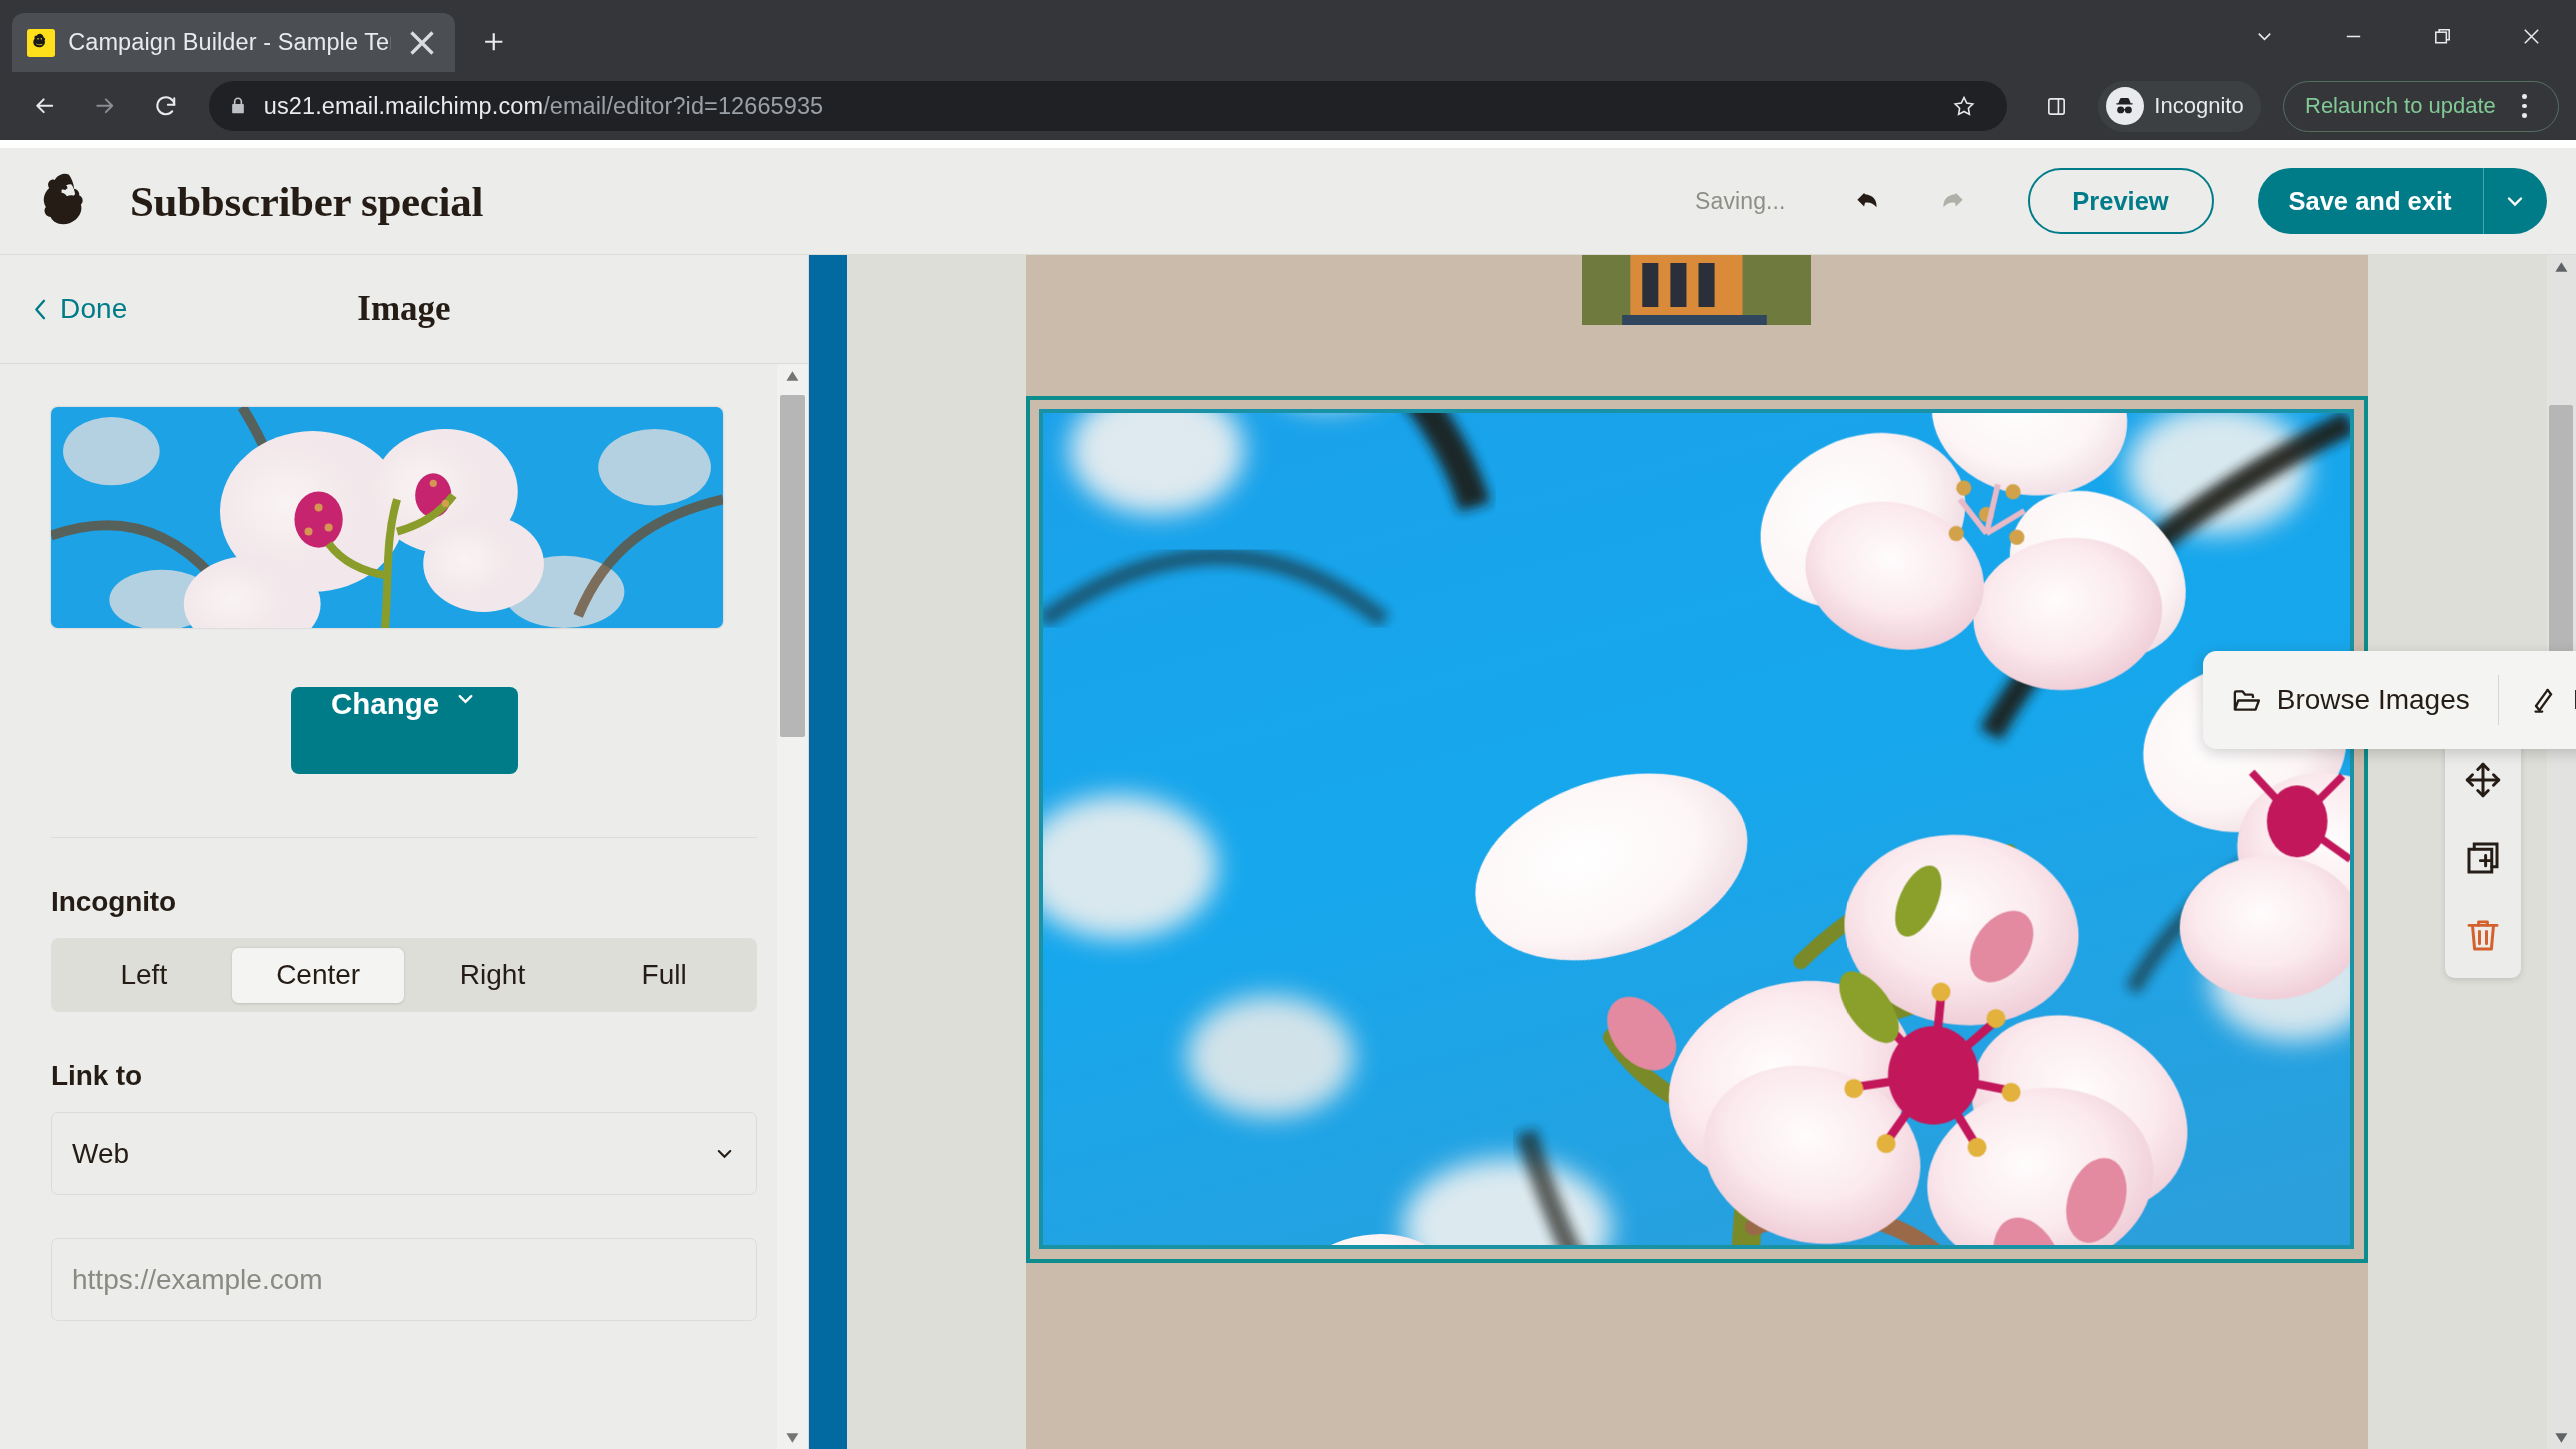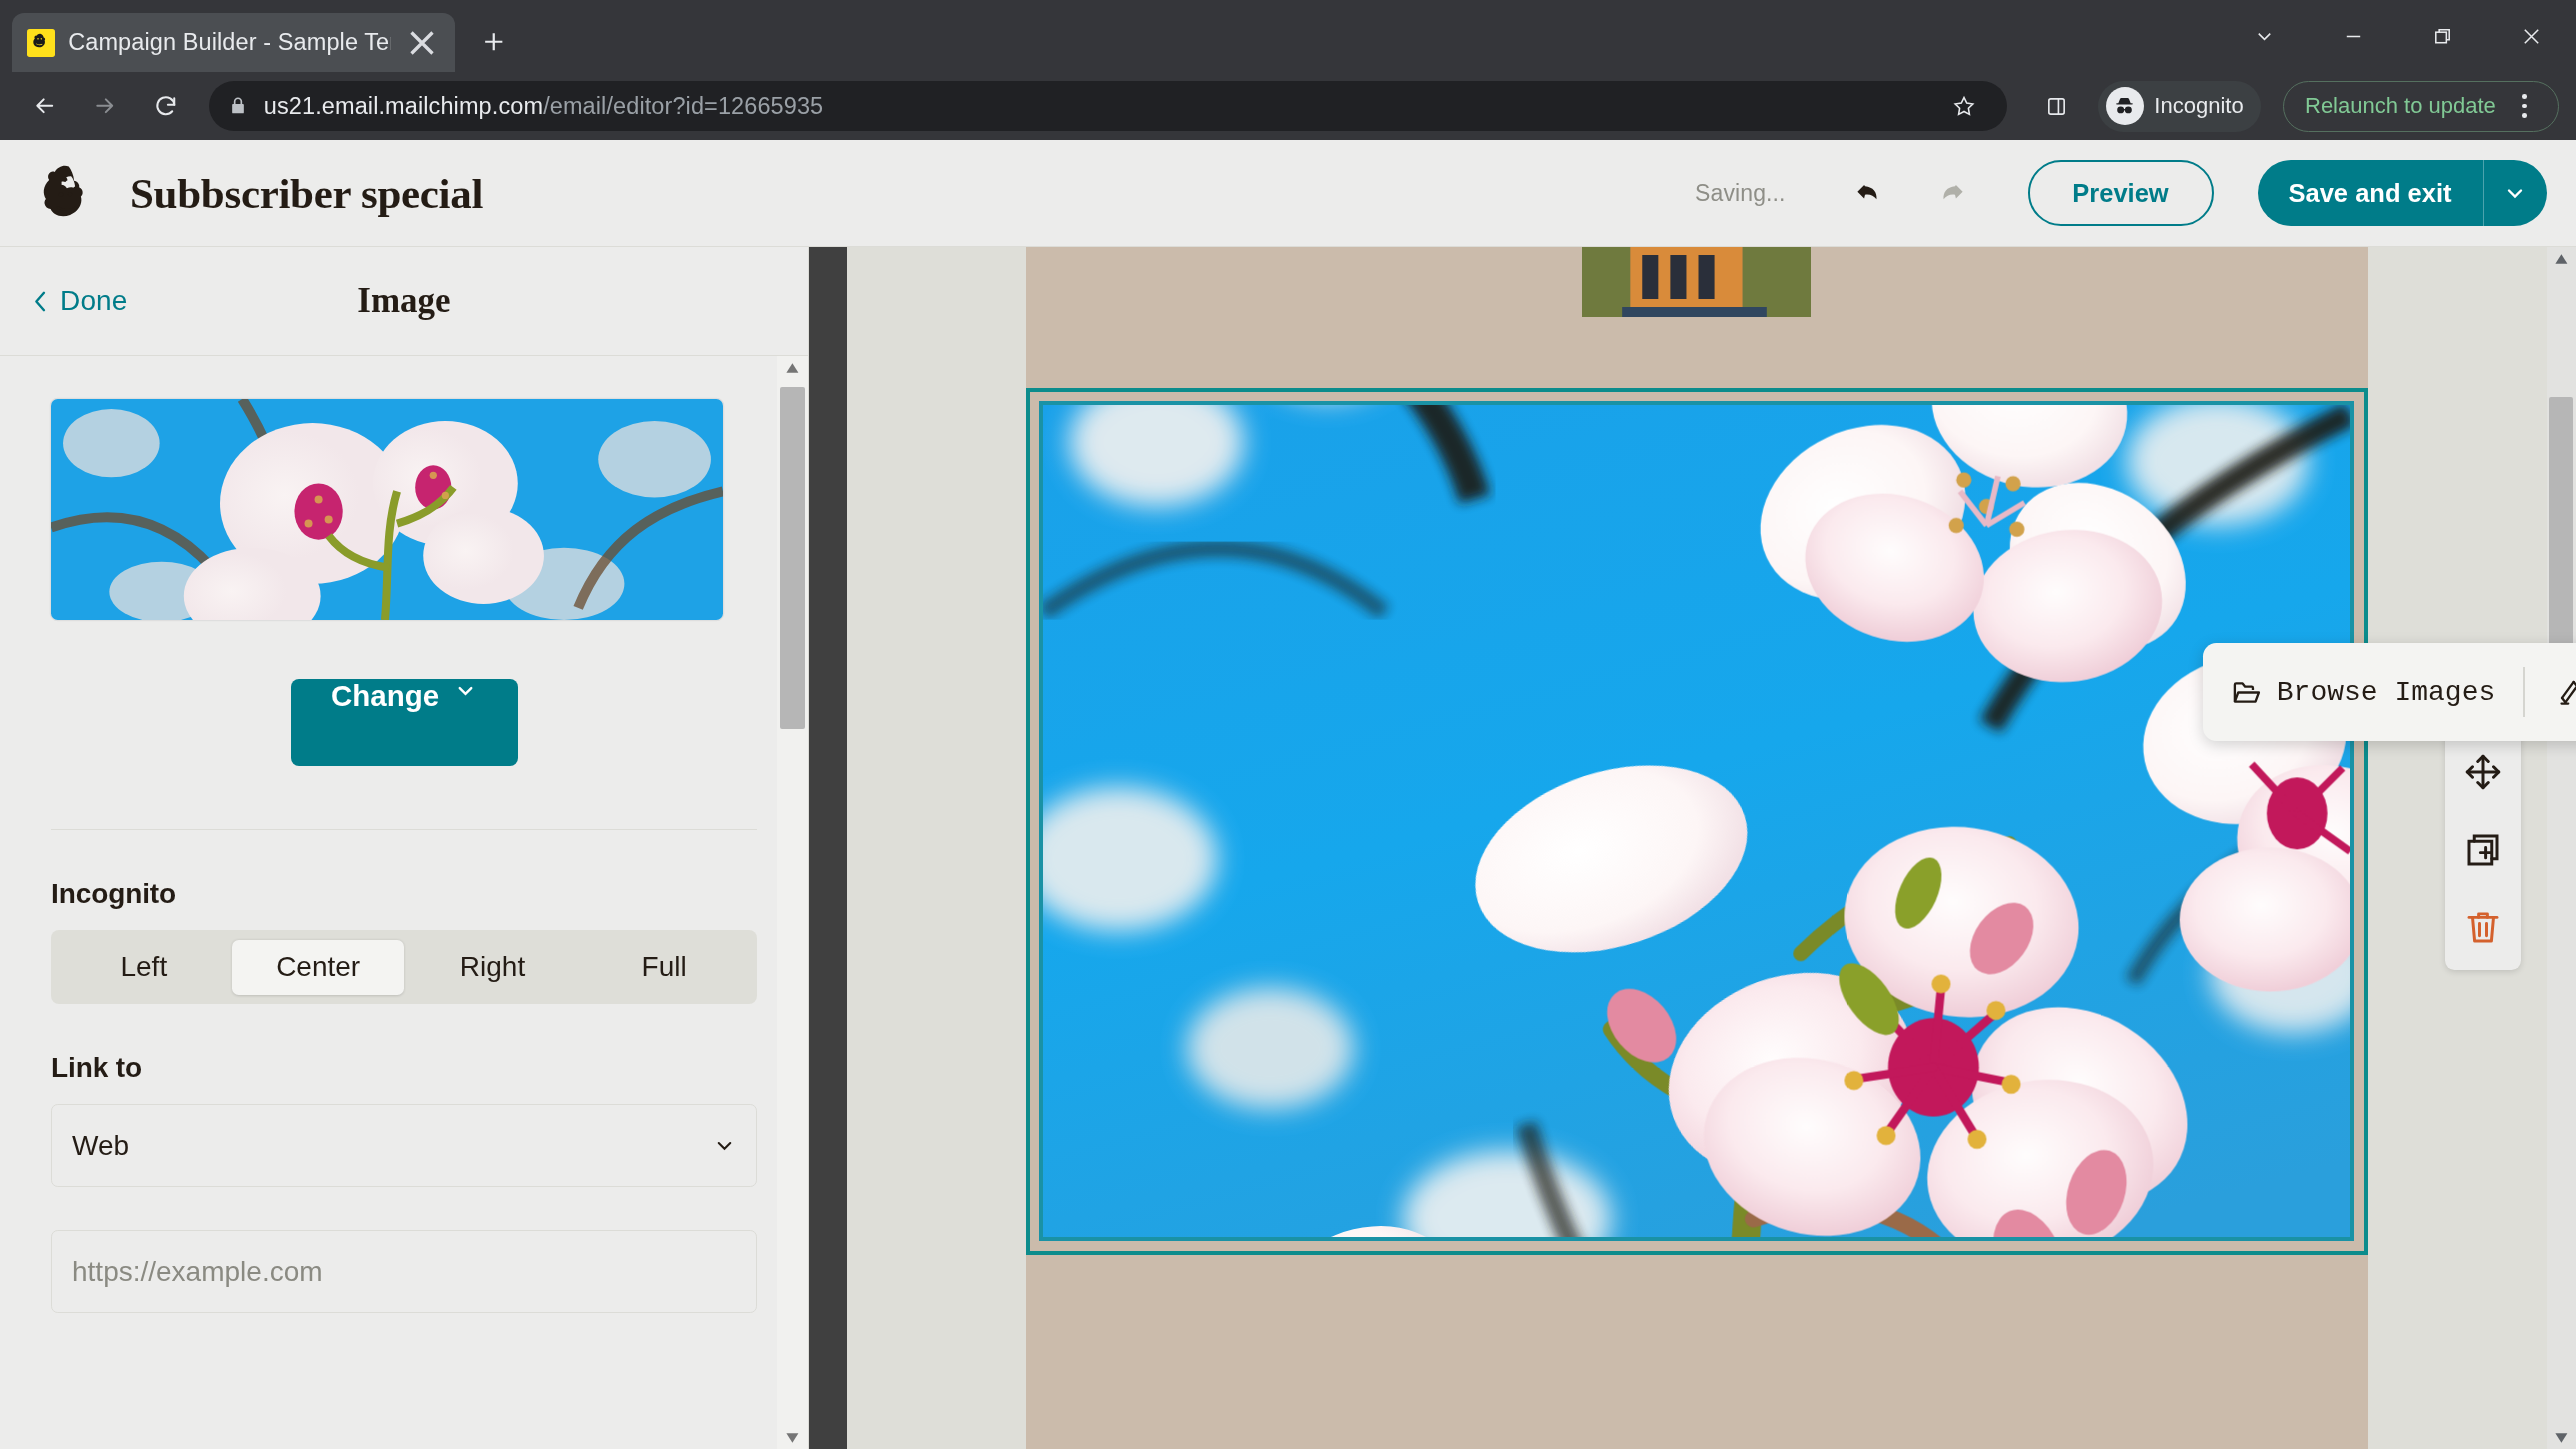--- a/index.html
+++ b/index.html
@@ -94,21 +94,21 @@
     height: 51px; border: 1.3px solid #55705f; border-radius: 25.5px;
     display: flex; align-items: center; padding: 0 13.4px 0 21.5px; gap: 9.4px;
     margin-left: 14.8px;
   }
   .relaunch-label { color: #81c995; font-size: 22px; white-space: nowrap; }
   .kebab { width: 39px; height: 48px; display: flex; flex-direction: column;
            align-items: center; justify-content: center; gap: 4.7px; }
   .kebab i { width: 4.7px; height: 4.7px; border-radius: 50%; background: #e8eaed; display:block; }
 
   
-  .app { flex: 1; display: flex; flex-direction: column; background: #404040; min-height: 0; }
+  .app { flex: 1; display: flex; flex-direction: column; background: #0369a1; min-height: 0; margin-top: 8px; }
 
   .app-header {
     height: 106px; background: #ececeb; display: flex; align-items: center;
     padding: 0 29.5px 0 32px; flex: 0 0 106px; position: relative;
   }
   .mc-logo { width: 70px; height: 70px; flex: 0 0 70px; }
   .mc-logo svg { width: 70px; height: 70px; }
   .campaign-title {
     font-family: "Liberation Serif", serif; font-size: 43px; font-weight: 700;
     color: #241c15; margin-left: 28px; letter-spacing: -0.3px;
@@ -245,21 +245,21 @@
   .sel-inner { border: 4px solid #1a92a5; position: relative; }
   .photo { width: 100%; height: 832px; position: relative; overflow: hidden; }
 
   
   .img-toolbar {
     position: absolute; left: 1356px; top: 396px;
     height: 98px; background: #f4f4f2; border-radius: 13.4px;
     box-shadow: 0 4px 14.8px rgba(0,0,0,.18); display: flex; align-items: center;
     z-index: 50;
   }
-  .tb-item { display: flex; align-items: center; gap: 14.8px; padding: 0 28px; height: 100%; font-family: Liberation Mono, monospace; }
+  .tb-item { display: flex; align-items: center; gap: 14.8px; padding: 0 28px; height: 100%; }
   .tb-item .lbl { font-size: 28px; color: #241c15; white-space: nowrap; }
   .tb-item svg { width: 31px; height: 31px; color: #241c15; }
   .tb-sep { width: 1.3px; height: 50px; background: #d5d5d0; }
 
   
   .block-rail {
     position: absolute; right: 55px; top: 482px; width: 76px;
     background: #ececeb; border-radius: 9.4px; box-shadow: 0 1.3px 6.7px rgba(0,0,0,.13);
     display: flex; flex-direction: column; align-items: center;
     padding: 19px 0; gap: 29.5px; z-index: 45;

